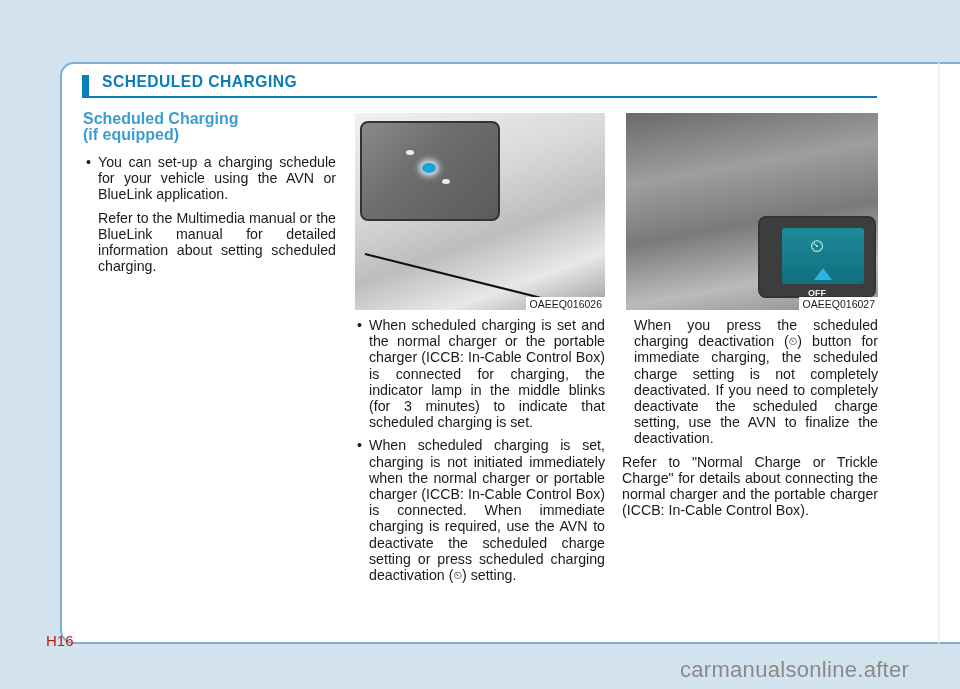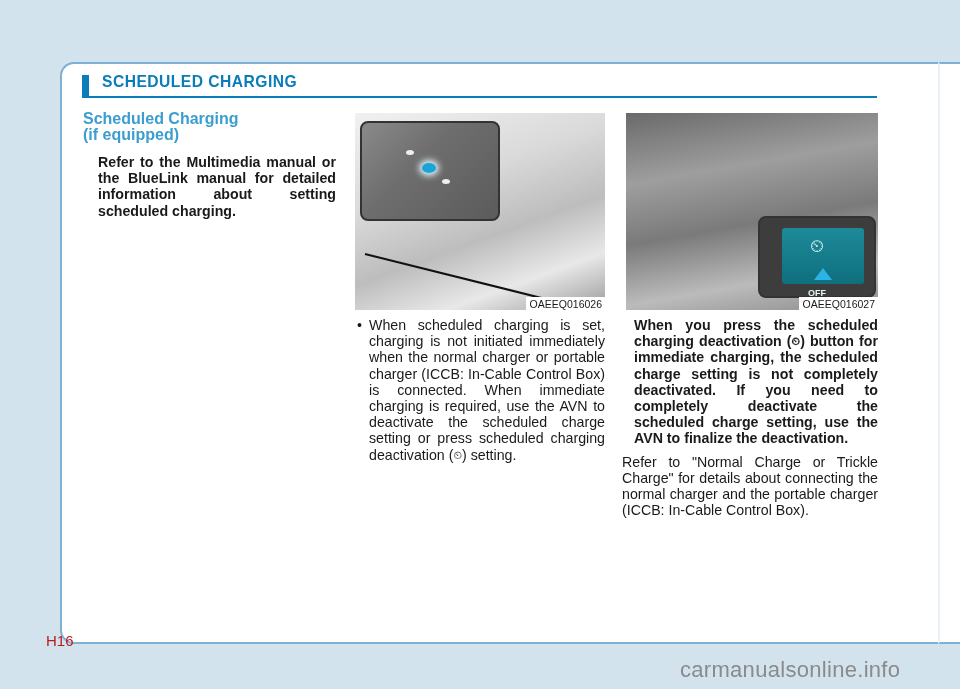--- a/index.html
+++ b/index.html
@@ -39,21 +39,21 @@
     color:#0a7cb9; letter-spacing:0.5px; transform:scaleX(0.92); transform-origin:left;
   }
   .sub-title {
     position:absolute; left:83px; top:111px; font-size:16px; font-weight:bold;
     color:#3c9dd0; line-height:16px;
   }
   .col { position:absolute; font-size:14.2px; line-height:16.2px; text-align:justify; }
   .col p { margin:0 0 7px 0; }
   .bullet { position:relative; padding-left:12px; }
   .bullet::before { content:"•"; position:absolute; left:0; top:0; }
-  .indent { padding-left:12px;font-weight:bold; }
+  .indent { padding-left:12px; }
   .col-left { left:86px; top:154px; width:250px; }
   .col-mid { left:357px; top:317px; width:248px; }
   .col-right { left:622px; top:317px; width:256px; }
   .figure {
     position:absolute; overflow:hidden; background:#cfcfcf;
   }
   .fig1 { left:355px; top:113px; width:250px; height:197px;
     background:linear-gradient(160deg,#f1f1f1 0%,#dadada 35%,#bdbdbd 60%,#e8e8e8 80%,#9a9a9a 100%); }
   .fig2 { left:626px; top:113px; width:252px; height:197px;
     background:linear-gradient(170deg,#6a6a6a 0%,#9e9e9e 30%,#7a7a7a 55%,#bbbbbb 80%,#8c8c8c 100%); }
@@ -100,20 +100,21 @@
   <div class="bar"></div>
   <div class="title">SCHEDULED CHARGING</div>
 </div>
 
 <div class="sub-title">
   <div>Scheduled Charging</div>
   <div>(if equipped)</div>
 </div>
 
 <div class="col col-left">
+  <p class="bullet">You can set-up a charging schedule for your vehicle using the AVN or BlueLink application.</p>
   <p class="indent">Refer to the Multimedia manual or the BlueLink manual for detailed information about setting scheduled charging.</p>
 </div>
 
 <div class="figure fig1">
   <div class="hood-line"></div>
   <div class="inset inset1">
     <div class="lamp-l"></div>
     <div class="lamp"></div>
     <div class="lamp-r"></div>
   </div>
@@ -125,22 +126,23 @@
     <div class="teal-btn">
       <span class="glyph">⏲</span>
       <span class="off">OFF</span>
     </div>
     <div class="arrow-up"></div>
   </div>
   <div class="fig-code">OAEEQ016027</div>
 </div>
 
 <div class="col col-mid">
+  <p class="bullet">When scheduled charging is set and the normal charger or the portable charger (ICCB: In-Cable Control Box) is connected for charging, the indicator lamp in the middle blinks (for 3 minutes) to indicate that scheduled charging is set.</p>
   <p class="bullet"><span>When scheduled charging is set, charging is not initiated immediately when the normal charger or portable charger (ICCB: In-Cable Control Box) is connected. When immediate charging is required, use the AVN to deactivate the scheduled charge setting or press scheduled charging deactivation (</span><span class="icon-inline">⏲</span><span>) setting.</span></p>
 </div>
 
 <div class="col col-right">
   <p class="indent"><span>When you press the scheduled charging deactivation (</span><span class="icon-inline">⏲</span><span>) button for immediate charging, the scheduled charge setting is not completely deactivated. If you need to completely deactivate the scheduled charge setting, use the AVN to finalize the deactivation.</span></p>
   <p>Refer to "Normal Charge or Trickle Charge" for details about connecting the normal charger and the portable charger (ICCB: In-Cable Control Box).</p>
 </div>
 
 <div class="page-number">H16</div>
-<div class="watermark">carmanualsonline.info</div>
+<div class="watermark">carmanualsonline.after</div>
 
 </body></html>

